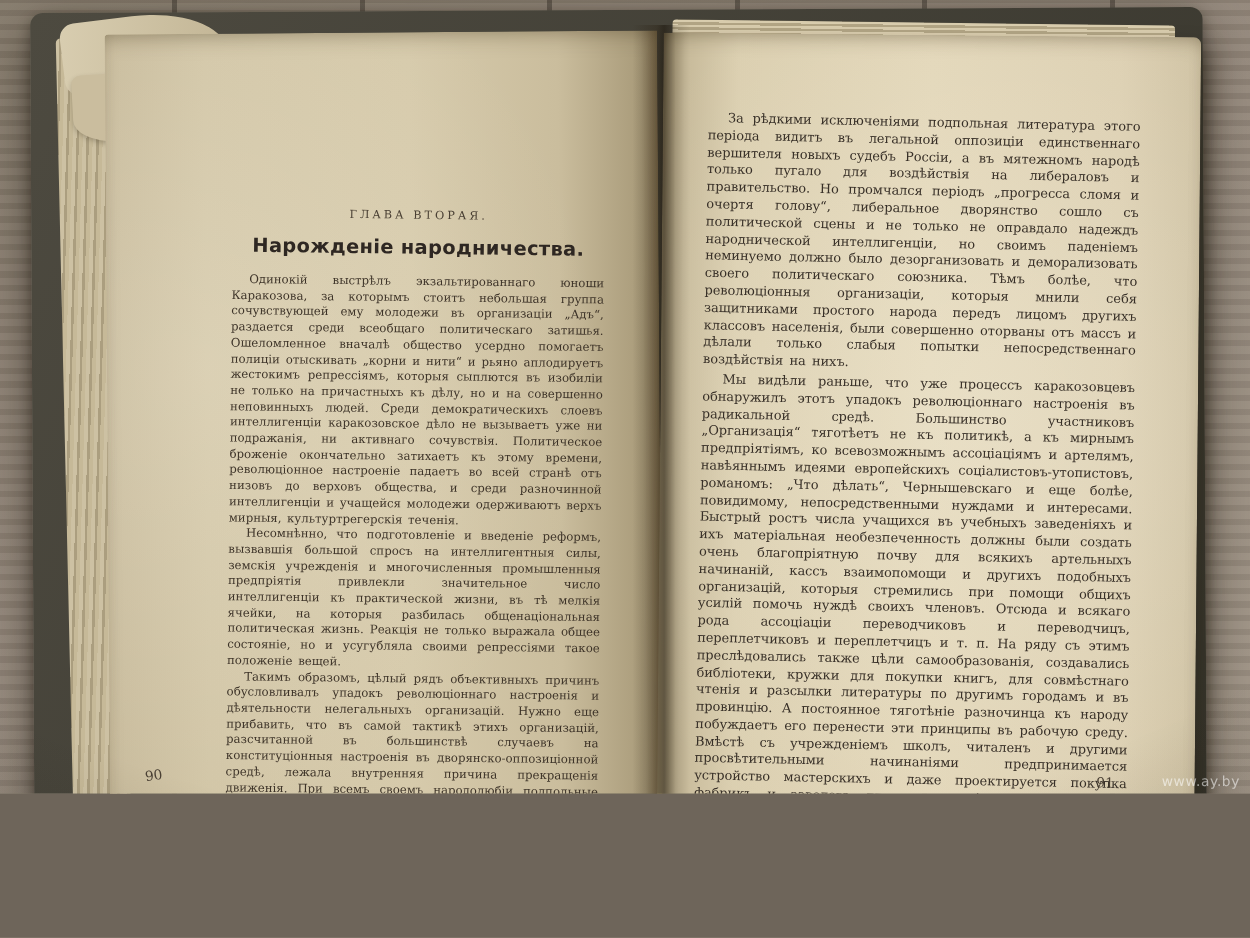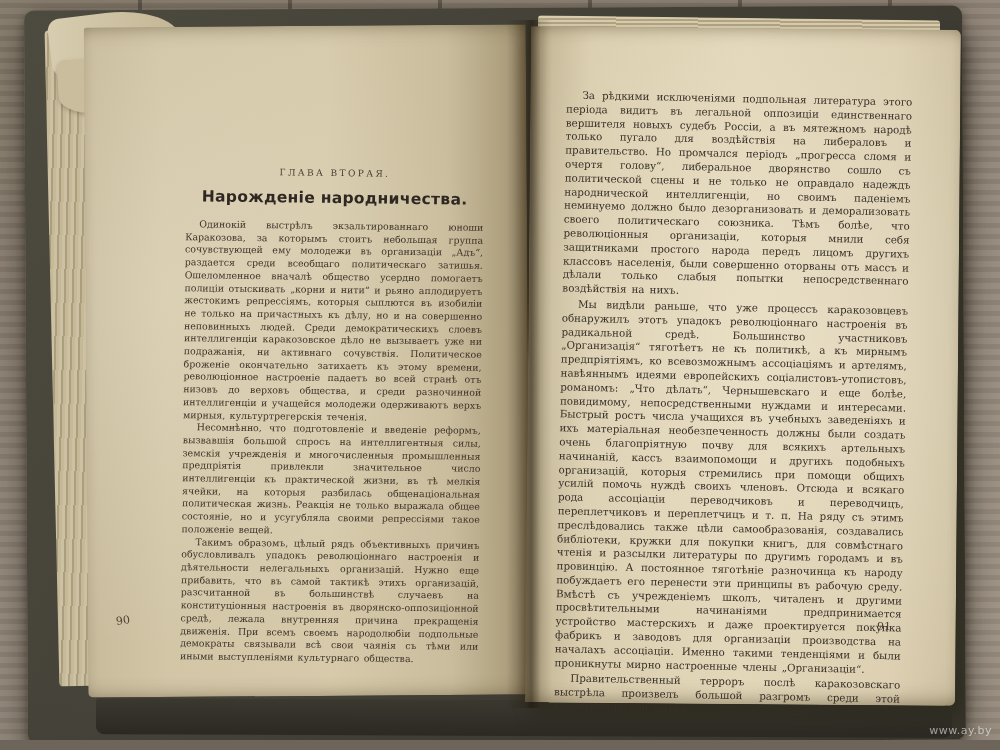--- a/index.html
+++ b/index.html
@@ -1,17 +1,17 @@
 <!DOCTYPE html>
 <html><head>
 <meta charset="utf-8">
 <style>
   html,body{margin:0;padding:0;background:#6e655a;}
   #canvas{
-    position:relative; width:1000px; height:740px; overflow:hidden;
+    position:relative; width:1000px; height:635px; overflow:hidden;
     font-family:"DejaVu Serif", serif;
     background:#8c8173;
   }
   
   .wood{
     position:absolute; inset:0;
     background:
       repeating-linear-gradient(90deg, rgba(0,0,0,0) 0 138px, rgba(35,30,24,.38) 138px 142px, rgba(0,0,0,0) 142px 150px),
       repeating-linear-gradient(0deg, rgba(255,255,255,.045) 0 6px, rgba(0,0,0,.05) 6px 11px),
       linear-gradient(155deg,#857a6b 0%, #93877a 45%, #a09486 100%);

